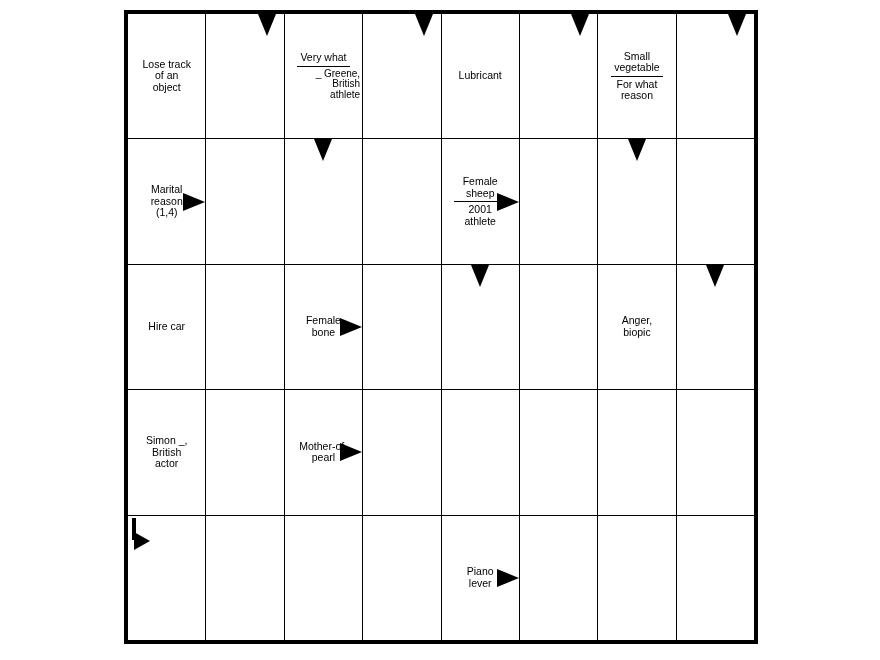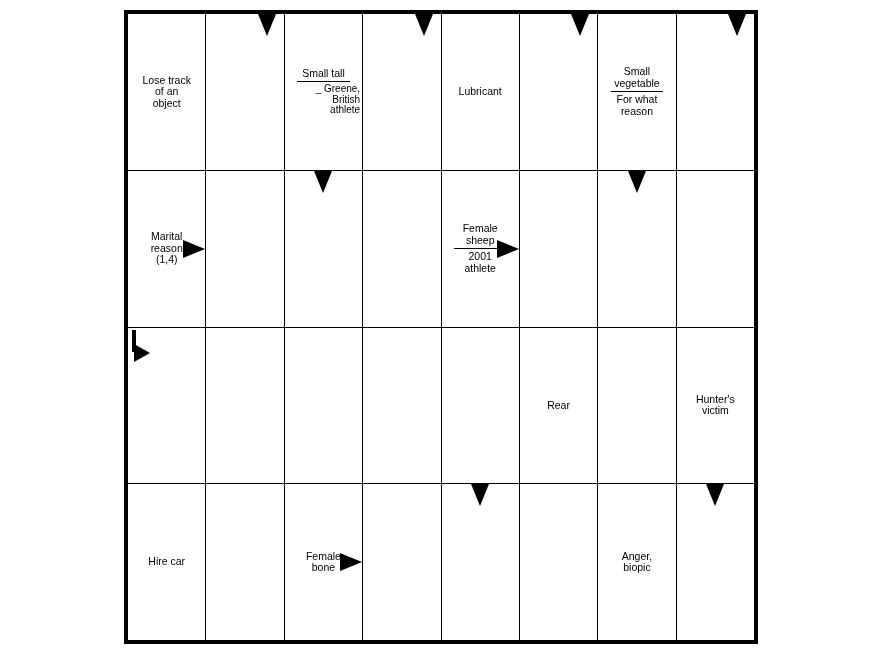--- a/index.html
+++ b/index.html
@@ -129,21 +129,21 @@
           <div class="clue-text">Lose track</div>
           <div class="clue-text">of an</div>
           <div class="clue-text">object</div>
         </div>
       </td>
       <td>
         <span class="arrow arrow-down pos-top-right"></span>
       </td>
       <td class="clue">
         <div class="cell-inner">
-          <div class="clue-text">Small tall</div>
+          <div class="clue-text">Very what</div>
           <div class="clue-sep"></div>
           <div class="clue-text small">_ Greene,</div>
           <div class="clue-text small">British</div>
           <div class="clue-text small">athlete</div>
         </div>
       </td>
       <td>
         <span class="arrow arrow-down pos-top-right"></span>
       </td>
       <td class="clue">
@@ -192,72 +192,91 @@
         <span class="arrow arrow-right pos-right-mid"></span>
       </td>
       <td></td>
       <td>
         <span class="arrow arrow-down pos-top-mid"></span>
       </td>
       <td></td>
     </tr>
 
 
+
+    <tr>
+      <td class="clue">
+        <div class="cell-inner">
+          <div class="clue-text">Hire car</div>
+        </div>
+      </td>
+      <td></td>
+      <td class="clue">
+        <div class="cell-inner">
+          <div class="clue-text">Female</div>
+          <div class="clue-text">bone</div>
+        </div>
+        <span class="arrow arrow-right pos-right-mid"></span>
+      </td>
+      <td></td>
+      <td>
+        <span class="arrow arrow-down pos-top-mid"></span>
+      </td>
+      <td></td>
+      <td class="clue">
+        <div class="cell-inner">
+          <div class="clue-text">Anger,</div>
+          <div class="clue-text">biopic</div>
+        </div>
+      </td>
+      <td>
+        <span class="arrow arrow-down pos-top-mid"></span>
+      </td>
+    </tr>
+
+
+    <tr>
+      <td class="clue">
+        <div class="cell-inner">
+          <div class="clue-text">Simon _,</div>
+          <div class="clue-text">British</div>
+          <div class="clue-text">actor</div>
+        </div>
+      </td>
+      <td></td>
+      <td class="clue">
+        <div class="cell-inner">
+          <div class="clue-text">Mother-of-</div>
+          <div class="clue-text">pearl</div>
+        </div>
+        <span class="arrow arrow-right pos-right-mid"></span>
+      </td>
+      <td></td>
+      <td></td>
+      <td></td>
+      <td></td>
+      <td></td>
+    </tr>
+
     <tr>
       <td>
         <span class="arrow-corner">
           <span class="stem"></span>
           <span class="head"></span>
         </span>
       </td>
       <td></td>
       <td></td>
       <td></td>
-      <td></td>
-      <td class="clue">
-        <div class="cell-inner">
-          <div class="clue-text">Rear</div>
-        </div>
-      </td>
-      <td></td>
-      <td class="clue">
-        <div class="cell-inner">
-          <div class="clue-text">Hunter's</div>
-          <div class="clue-text">victim</div>
-        </div>
-      </td>
-    </tr>
-
-    <tr>
-      <td class="clue">
-        <div class="cell-inner">
-          <div class="clue-text">Hire car</div>
-        </div>
-      </td>
-      <td></td>
-      <td class="clue">
-        <div class="cell-inner">
-          <div class="clue-text">Female</div>
-          <div class="clue-text">bone</div>
-        </div>
-        <span class="arrow arrow-right pos-right-mid"></span>
-      </td>
-      <td></td>
-      <td>
-        <span class="arrow arrow-down pos-top-mid"></span>
-      </td>
-      <td></td>
-      <td class="clue">
-        <div class="cell-inner">
-          <div class="clue-text">Anger,</div>
-          <div class="clue-text">biopic</div>
-        </div>
-      </td>
-      <td>
-        <span class="arrow arrow-down pos-top-mid"></span>
-      </td>
-    </tr>
-
-
-
+      <td class="clue">
+        <div class="cell-inner">
+          <div class="clue-text">Piano</div>
+          <div class="clue-text">lever</div>
+        </div>
+        <span class="arrow arrow-right pos-right-mid"></span>
+      </td>
+      <td></td>
+      <td></td>
+      <td></td>
+    </tr>
   </tbody>
     </table>
 </div>
 
 </body></html>

